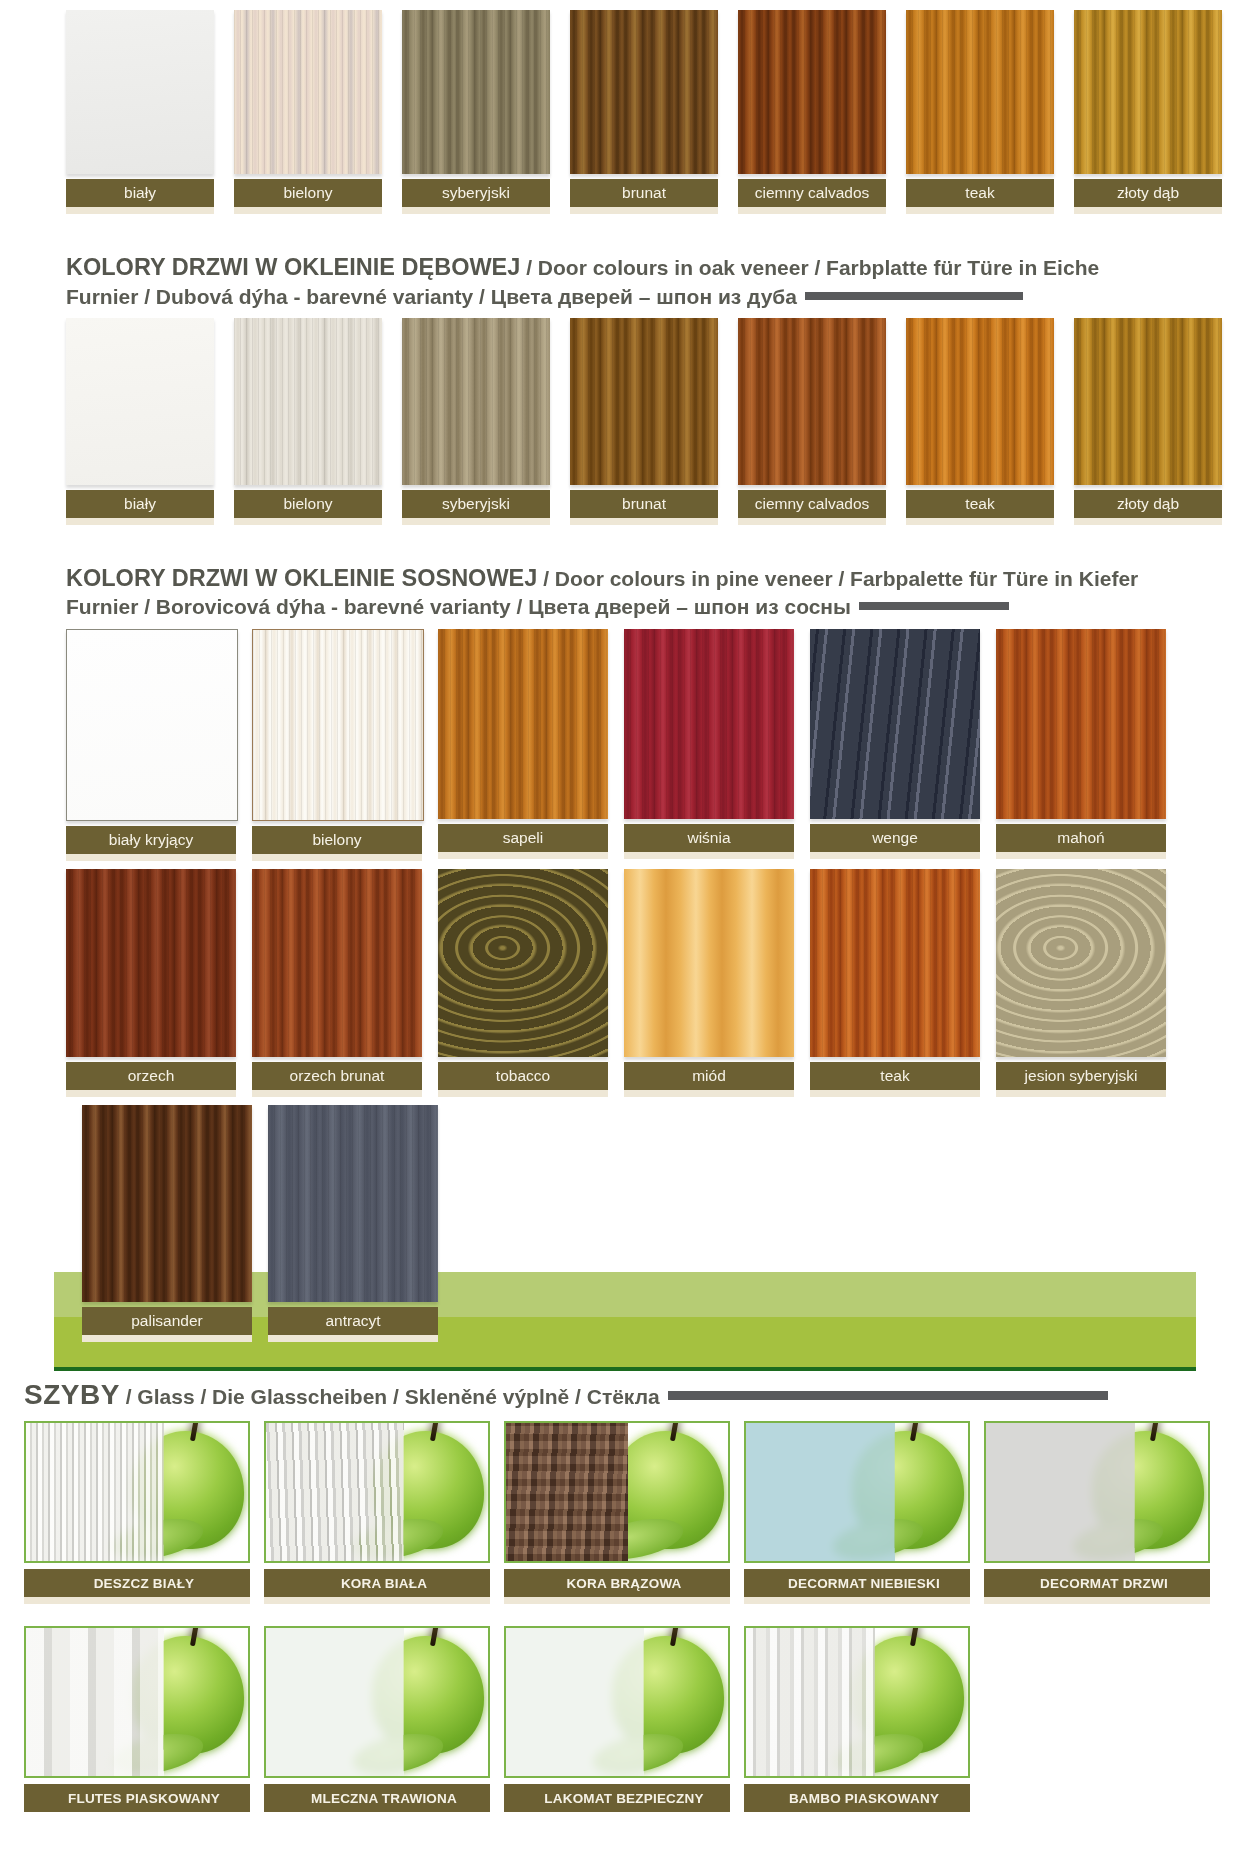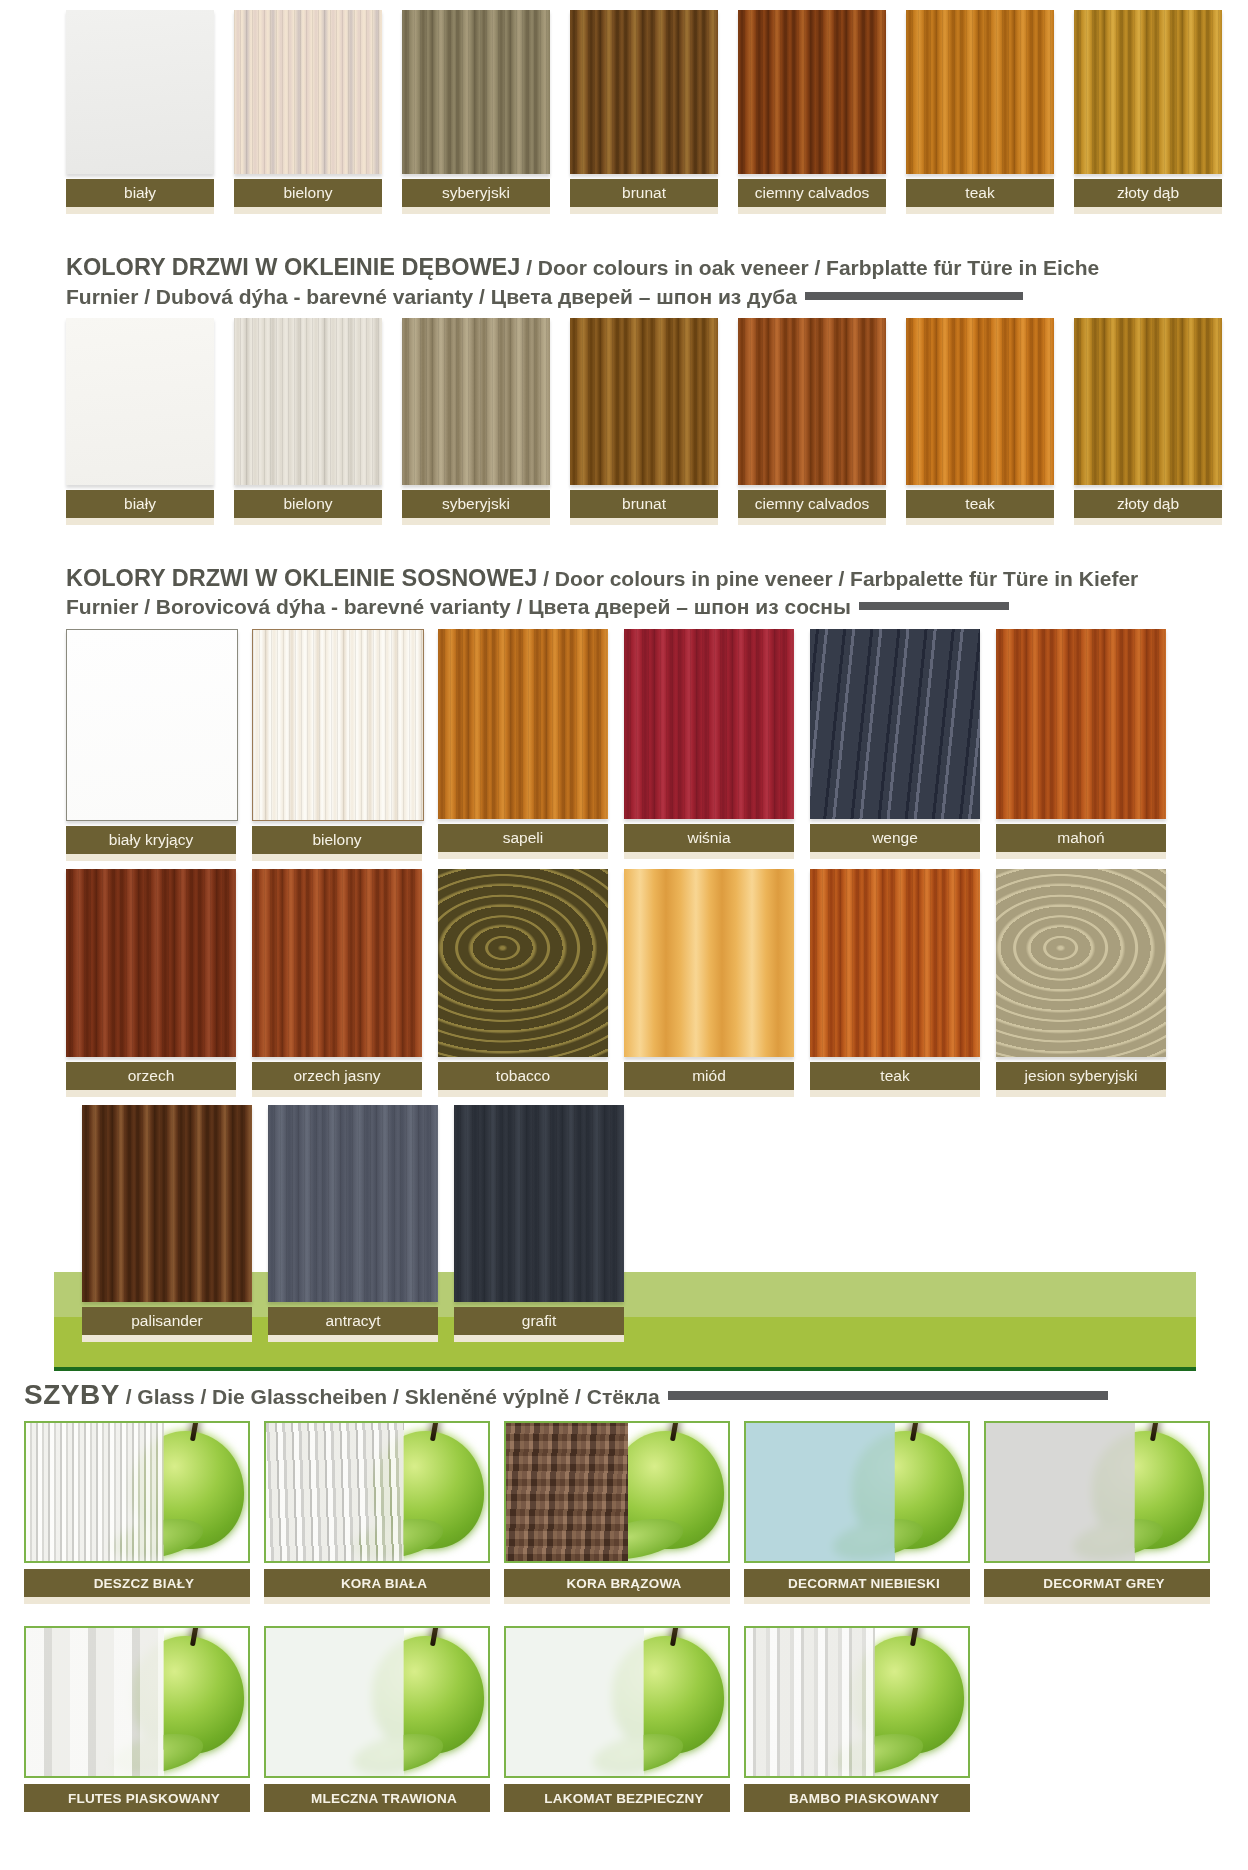--- a/index.html
+++ b/index.html
@@ -216,21 +216,21 @@
         </div>
       </div>
     <div class="grid grid-6 pine-row" id="pine-grid-2">
         <div class="sw-cell">
           <div class="swatch h-p2" style="background: repeating-linear-gradient(90deg, rgba(0, 0, 0, 0.07) 0px, rgba(0, 0, 0, 0.07) 1px, rgba(0, 0, 0, 0) 1px, rgba(0, 0, 0, 0) 6px), repeating-linear-gradient(90deg, rgb(125, 51, 24) 0px, rgb(97, 37, 15) 4px, rgb(125, 51, 24) 8px, rgb(153, 73, 42) 13px, rgb(125, 51, 24) 17px, rgb(97, 37, 15) 21px, rgb(125, 51, 24) 26px);"></div>
           <div class="sw-label">orzech</div>
           <div class="under"></div>
         </div>
         <div class="sw-cell">
           <div class="swatch h-p2" style="background: repeating-linear-gradient(90deg, rgba(0, 0, 0, 0.07) 0px, rgba(0, 0, 0, 0.07) 1px, rgba(0, 0, 0, 0) 1px, rgba(0, 0, 0, 0) 6px), repeating-linear-gradient(90deg, rgb(151, 68, 30) 0px, rgb(114, 47, 18) 4px, rgb(151, 68, 30) 8px, rgb(178, 92, 46) 13px, rgb(151, 68, 30) 17px, rgb(114, 47, 18) 21px, rgb(151, 68, 30) 26px);"></div>
-          <div class="sw-label">orzech jasny</div>
+          <div class="sw-label">orzech brunat</div>
           <div class="under"></div>
         </div>
         <div class="sw-cell">
           <div class="swatch h-p2" style="background: repeating-radial-gradient(160px 110px at 38% 42%, rgb(143, 127, 62) 0px, rgb(143, 127, 62) 2px, rgb(79, 69, 32) 5px, rgb(79, 69, 32) 14px, rgb(143, 127, 62) 15px, rgb(143, 127, 62) 17px, rgb(79, 69, 32) 18px, rgb(79, 69, 32) 30px);"></div>
           <div class="sw-label">tobacco</div>
           <div class="under"></div>
         </div>
         <div class="sw-cell">
           <div class="swatch h-p2" style="background: repeating-linear-gradient(90deg, rgb(236, 180, 88) 0px, rgb(248, 214, 147) 16px, rgb(236, 180, 88) 30px, rgb(221, 156, 63) 42px, rgb(236, 180, 88) 56px);"></div>
           <div class="sw-label">miód</div>
@@ -256,25 +256,20 @@
           <div class="sw-cell">
             <div class="swatch h-p3" style="background: repeating-linear-gradient(90deg, rgba(0, 0, 0, 0.07) 0px, rgba(0, 0, 0, 0.07) 1px, rgba(0, 0, 0, 0) 1px, rgba(0, 0, 0, 0) 6px), repeating-linear-gradient(90deg, rgb(95, 52, 25) 0px, rgb(65, 34, 14) 4px, rgb(95, 52, 25) 8px, rgb(138, 90, 50) 13px, rgb(95, 52, 25) 17px, rgb(65, 34, 14) 21px, rgb(95, 52, 25) 26px);"></div>
             <div class="sw-label">palisander</div>
             <div class="under"></div>
           </div>
           <div class="sw-cell">
             <div class="swatch h-p3" style="background: repeating-linear-gradient(90deg, rgba(0, 0, 0, 0.07) 0px, rgba(0, 0, 0, 0.07) 1px, rgba(0, 0, 0, 0) 1px, rgba(0, 0, 0, 0) 6px), repeating-linear-gradient(90deg, rgb(87, 92, 106) 0px, rgb(75, 80, 94) 4px, rgb(87, 92, 106) 8px, rgb(101, 107, 121) 13px, rgb(87, 92, 106) 17px, rgb(75, 80, 94) 21px, rgb(87, 92, 106) 26px);"></div>
             <div class="sw-label">antracyt</div>
             <div class="under"></div>
           </div>
-          <div class="sw-cell">
-            <div class="swatch h-p3" style="background: repeating-linear-gradient(90deg, rgba(0, 0, 0, 0.07) 0px, rgba(0, 0, 0, 0.07) 1px, rgba(0, 0, 0, 0) 1px, rgba(0, 0, 0, 0) 6px), repeating-linear-gradient(90deg, rgb(49, 54, 63) 0px, rgb(40, 45, 54) 4px, rgb(49, 54, 63) 8px, rgb(61, 67, 77) 13px, rgb(49, 54, 63) 17px, rgb(40, 45, 54) 21px, rgb(49, 54, 63) 26px);"></div>
-            <div class="sw-label">grafit</div>
-            <div class="under"></div>
-          </div>
         </div>
     </div>
   </section>
 
   <section class="szyby-sec">
     <h2 class="sec-head szyby-head"><span class="t-bold">SZYBY</span><span> / Glass / Die Glasscheiben / Skleněné výplně / Стёкла</span><span class="head-bar bar-szyby"></span></h2>
     <div class="grid grid-g5 glass-row1" id="glass-grid-1">
         <div class="sw-cell">
           <div class="glass-tile h-g1">
             <div class="scene blur">
@@ -340,21 +335,21 @@
             <div class="scene blur">
               <div class="apple"></div>
               <div class="peel"></div>
             </div>
             <div class="frost f-grey" style="width: 67%;"></div>
             <div class="scene sharp" style="clip-path: inset(0px 0px 0px 67%);">
               <div class="apple"></div>
               <div class="peel"></div>
             </div>
           </div>
-          <div class="sw-label glass-label">DECORMAT GREY</div>
+          <div class="sw-label glass-label">DECORMAT DRZWI</div>
           <div class="under"></div>
         </div>
       </div>
     <div class="grid grid-g4" id="glass-grid-2">
         <div class="sw-cell">
           <div class="glass-tile h-g2">
             <div class="scene blur">
               <div class="apple"></div>
               <div class="peel"></div>
             </div>

